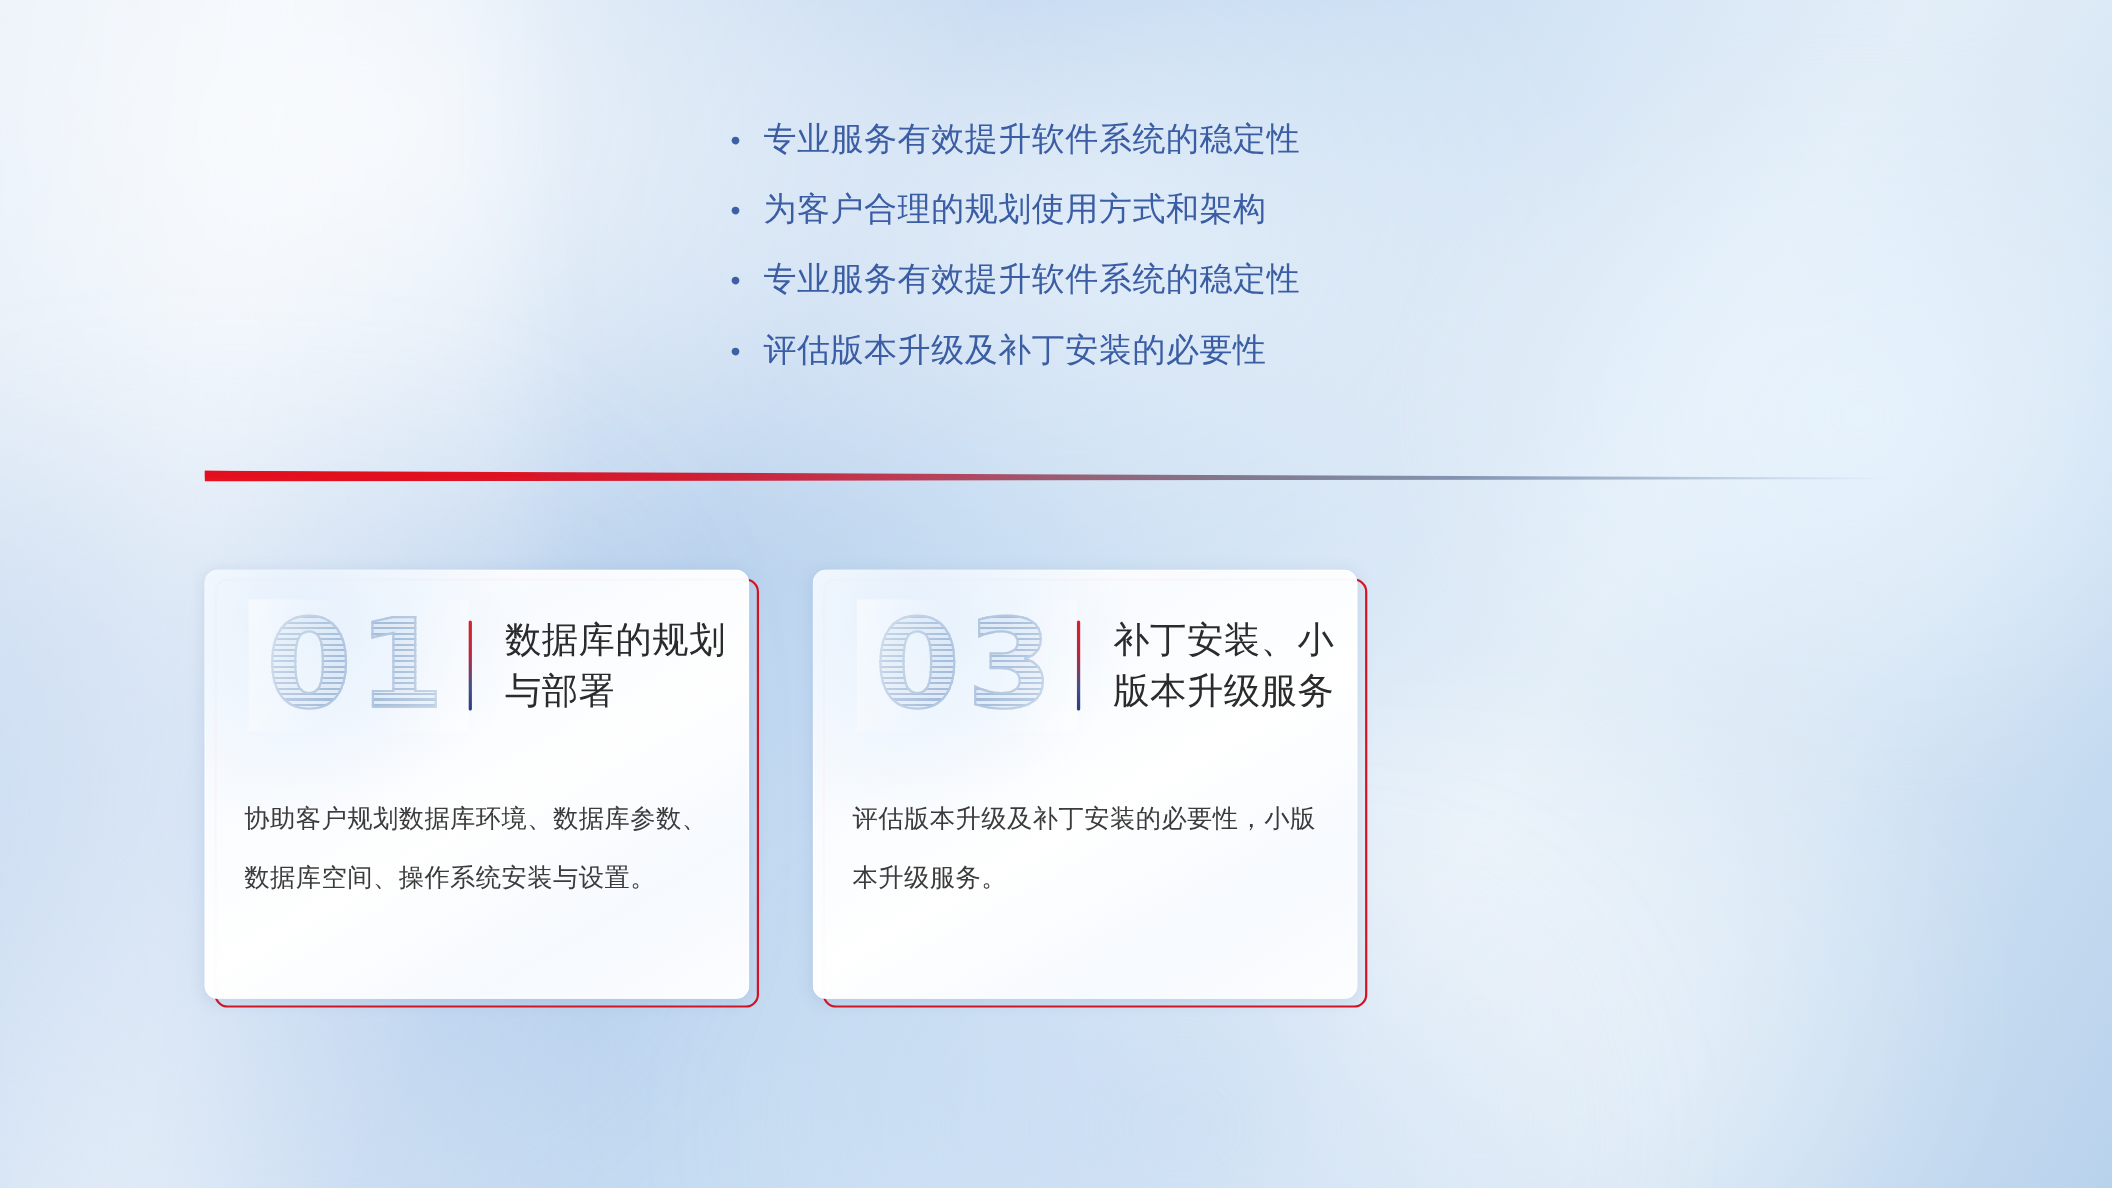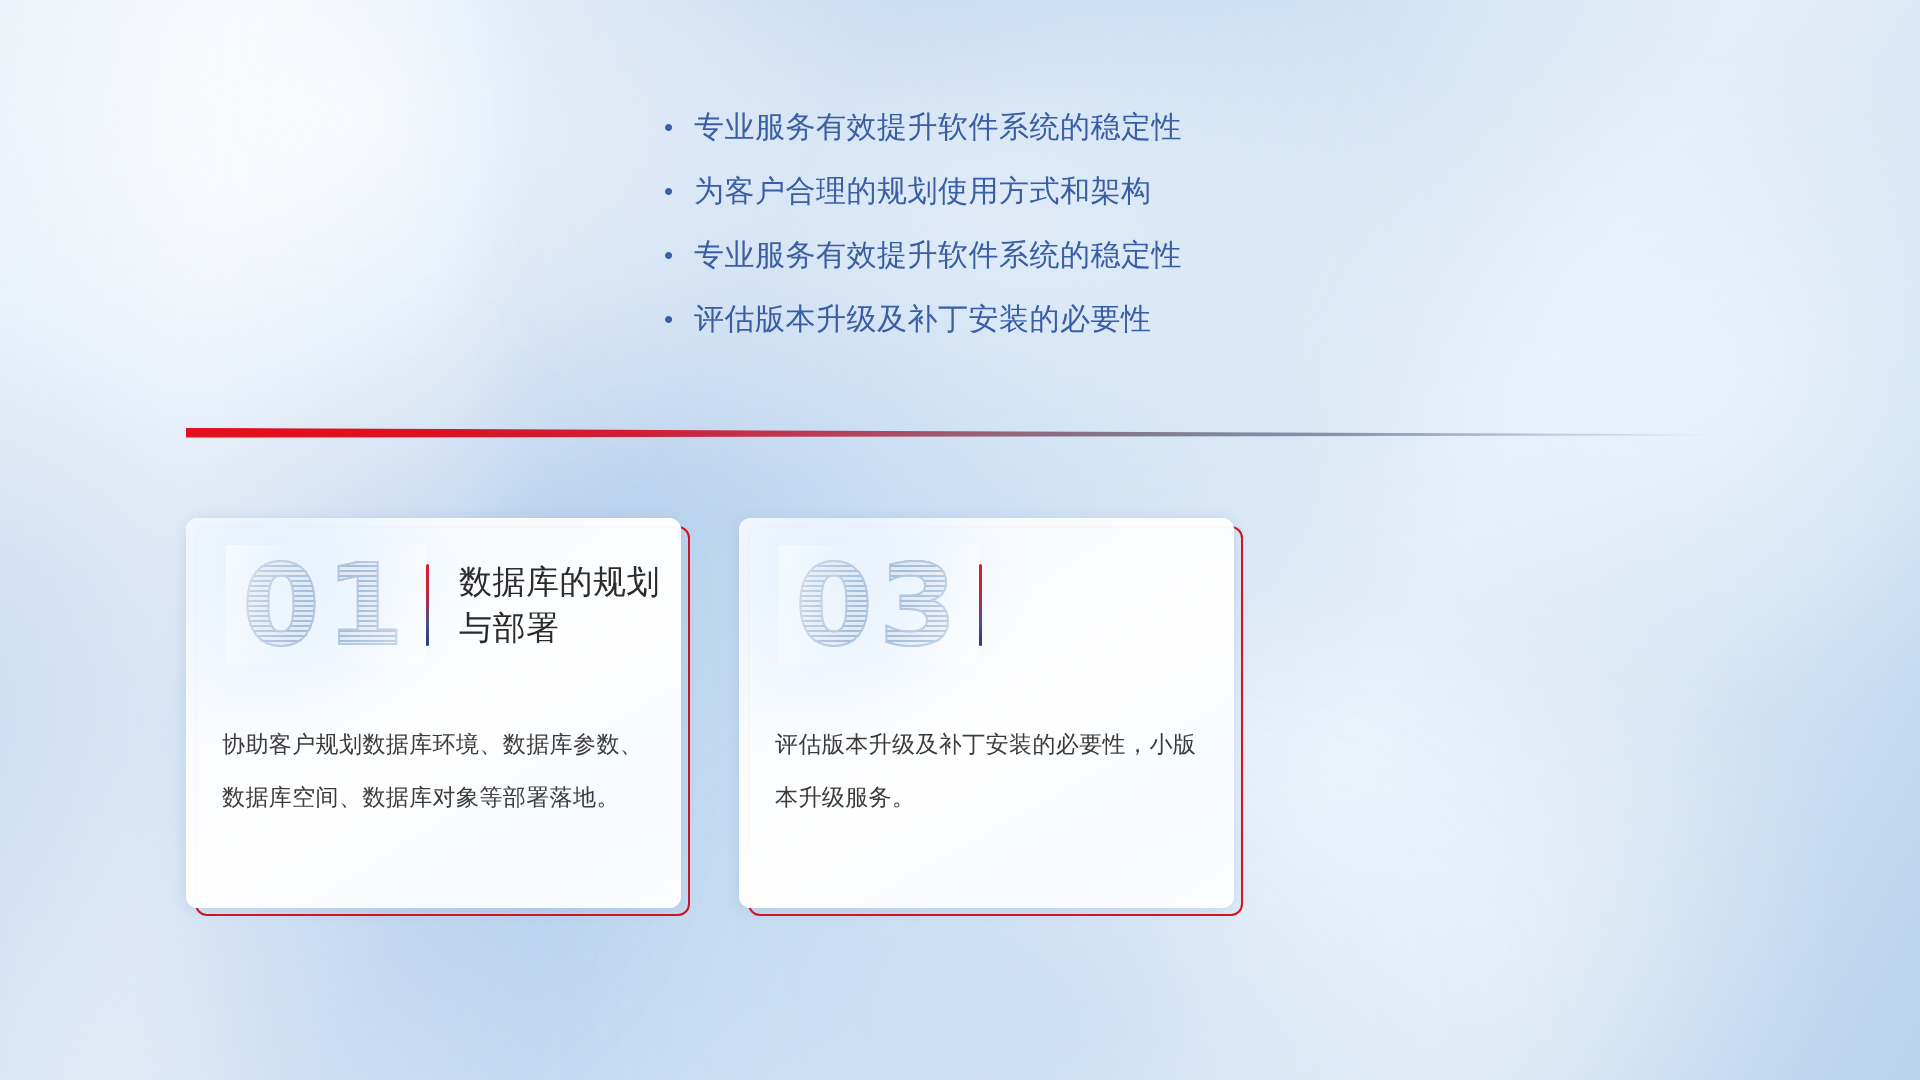--- a/index.html
+++ b/index.html
@@ -303,36 +303,37 @@
       <div class="card-head">
         <div class="card-num">
           <div class="glyph-soft">01</div>
           <div class="glyph">01</div>
           <div class="num-fade"></div>
         </div>
         <div class="head-bar"></div>
         <div class="card-title">数据库的规划与部署</div>
       </div>
 
-      <div class="card-body">协助客户规划数据库环境、数据库参数、数据库空间、数据库对象等部署落地。</div>
+      <div class="card-body">协助客户规划数据库环境、数据库参数、数据库空间、操作系统安装与设置。</div>
     </div>
   </div>
 
 
   <div class="card-wrap">
     <div class="card-frame"></div>
     <div class="card">
       <div class="card-sheen"></div>
 
       <div class="card-head">
         <div class="card-num">
           <div class="glyph-soft">03</div>
           <div class="glyph">03</div>
           <div class="num-fade"></div>
         </div>
         <div class="head-bar"></div>
+        <div class="card-title">补丁安装、小版本升级服务</div>
       </div>
 
       <div class="card-body">评估版本升级及补丁安装的必要性，小版本升级服务。</div>
     </div>
   </div>
 
 </div>
 
 </body></html>

